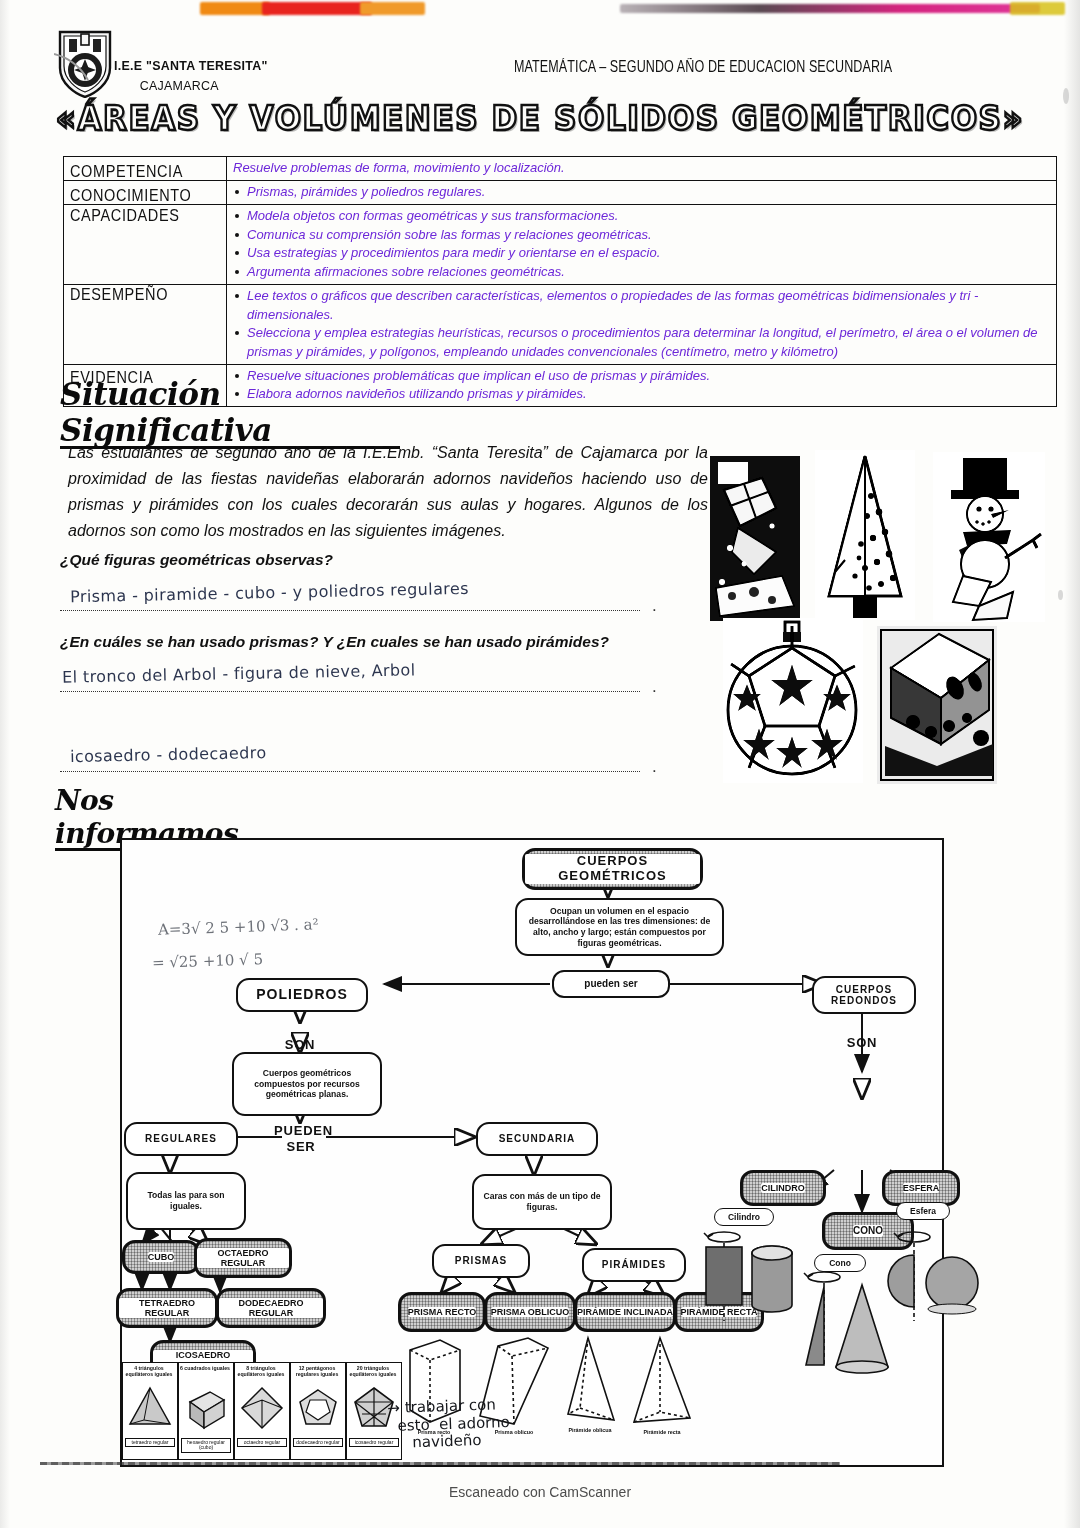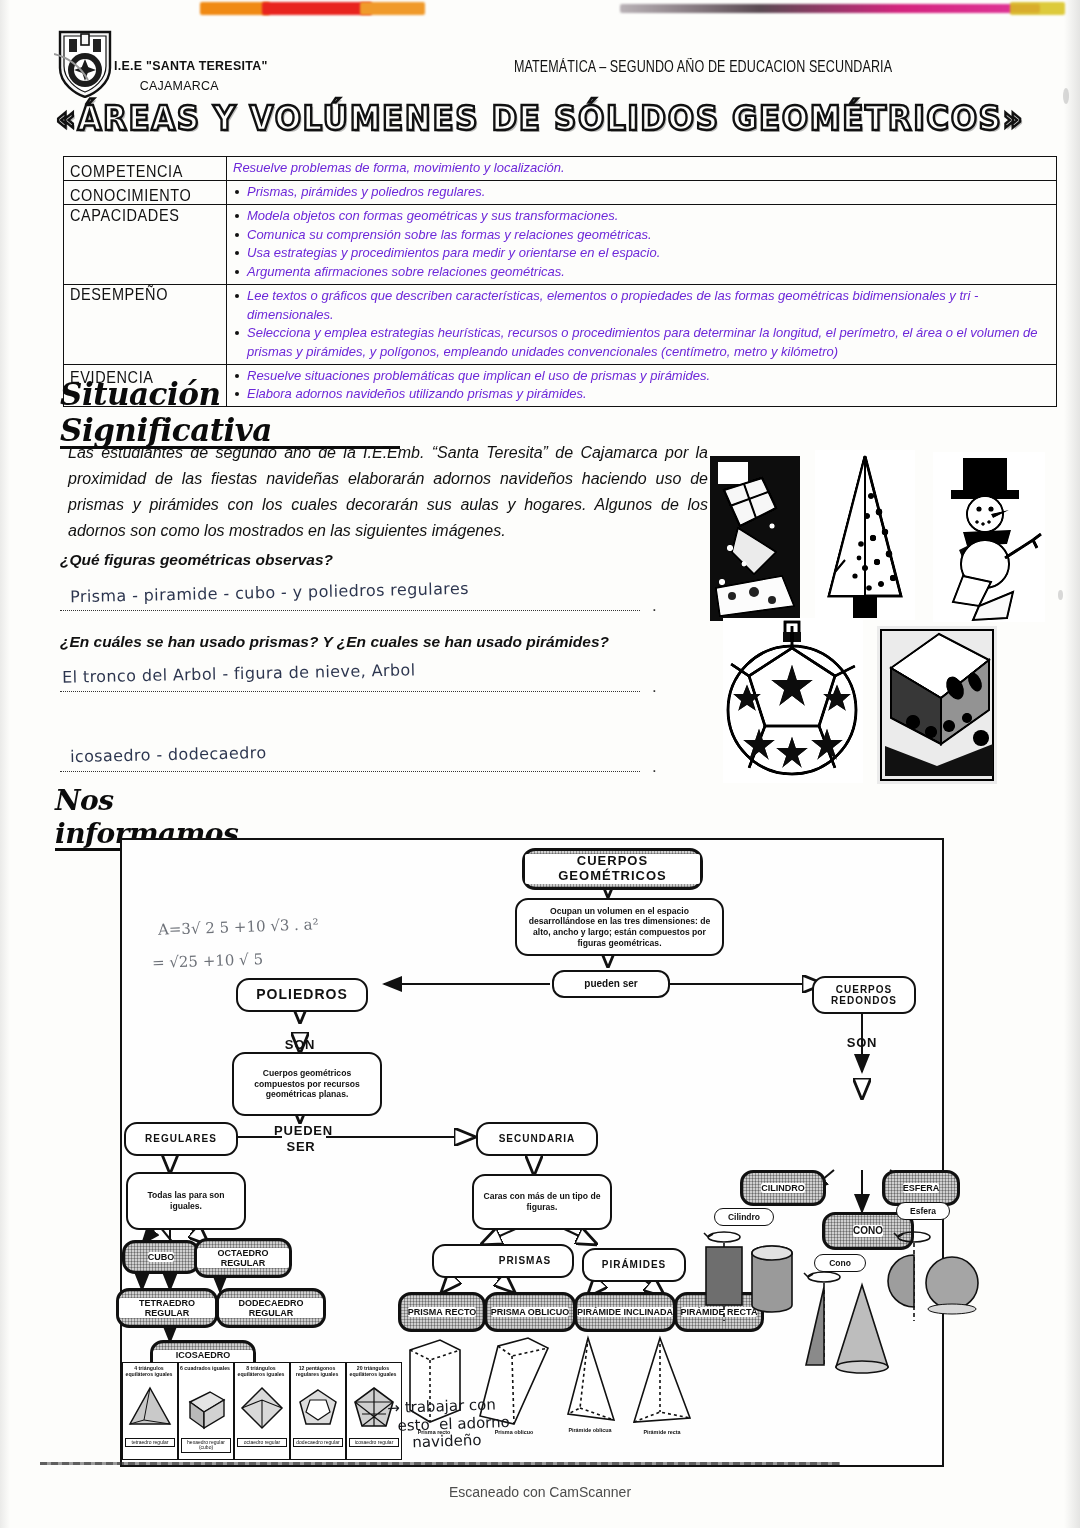--- a/index.html
+++ b/index.html
@@ -410,21 +410,21 @@
         <span>DODECAEDRO REGULAR</span>
       </div>
     <div class="node shade" style="left:28px;top:500px;width:100px;height:34px;font-size:9px;">
         <span>ICOSAEDRO REGULAR</span>
       </div>
 
     <div class="node cap" style="left:354px;top:282px;width:118px;height:30px;font-size:10px;">SECUNDARIA</div>
     <div class="node txt" style="left:350px;top:334px;width:126px;height:46px;">
       <span>Caras con más de un tipo de figuras.</span>
     </div>
-    <div class="node cap" style="left:310px;top:404px;width:94px;height:30px;font-size:10px;padding-left:44px;">PRISMAS</div>
+    <div class="node cap" style="left:310px;top:404px;width:94px;height:30px;font-size:10px;">PRISMAS</div>
     <div class="node cap" style="left:460px;top:408px;width:100px;height:30px;font-size:10px;">PIRÁMIDES</div>
 
     <div class="node shade" style="left:276px;top:452px;width:82px;height:34px;font-size:9px;">
         <span>PRISMA RECTO</span>
       </div>
     <div class="node shade" style="left:362px;top:452px;width:86px;height:34px;font-size:9px;">
         <span>PRISMA OBLICUO</span>
       </div>
     <div class="node shade" style="left:452px;top:452px;width:96px;height:34px;font-size:9px;">
         <span>PIRÁMIDE INCLINADA</span>

